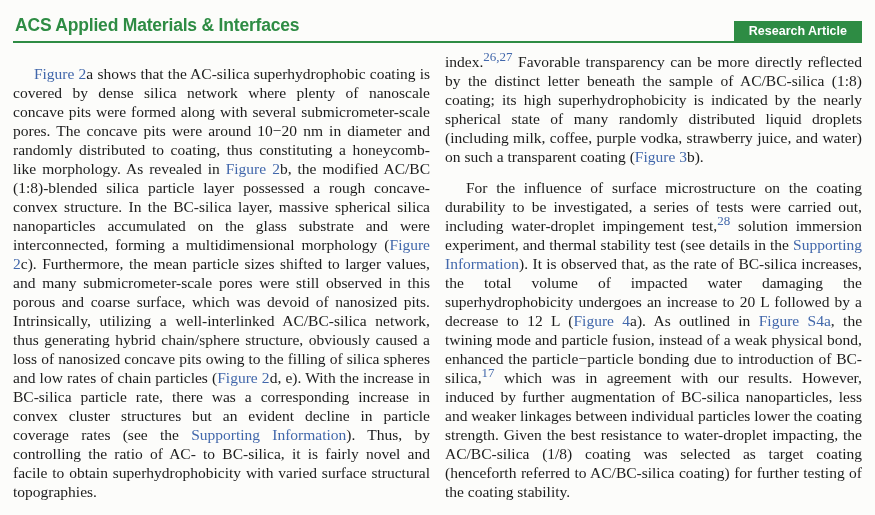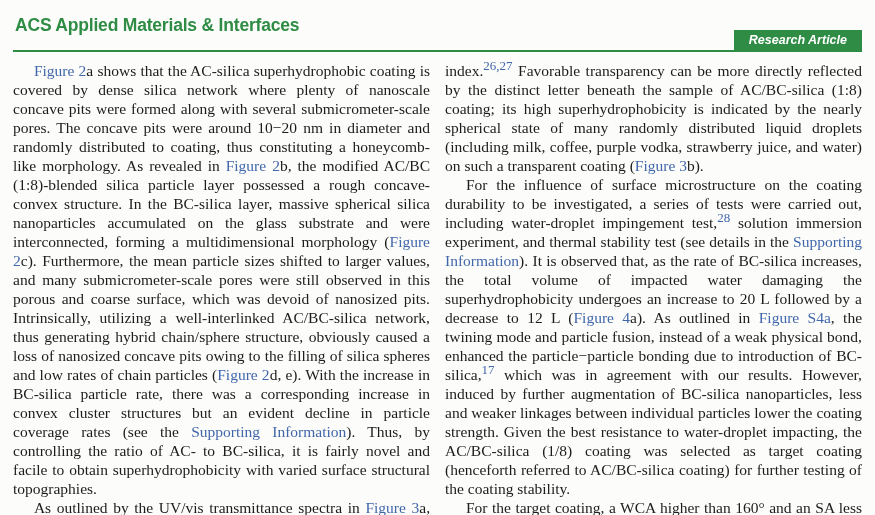--- a/index.html
+++ b/index.html
@@ -7,59 +7,58 @@
     width:875px; height:515px; overflow:hidden;
     background:#fcfcfa;
     font-family:"Liberation Serif", serif;
   }
   .page { padding:0 13px; }
 
   
   .header-bar {
     position:relative;
     padding-top:15px;
-    padding-bottom:14px;
+    padding-bottom:5px;
     border-bottom:2.5px solid var(--green);
   }
   .journal-title {
     font-family:"Liberation Sans", sans-serif;
     font-weight:bold;
     font-size:17.5px;
     letter-spacing:-0.2px;
     color:var(--green);
     padding-left:2px;
   }
   .badge {
     position:absolute;
     right:0; bottom:-1px;
     background:var(--green);
     color:#ffffff;
     font-family:"Liberation Sans", sans-serif;
     font-weight:bold;
     font-size:12.5px;
     padding:3px 15px 4px 15px;
-    font-style:italic;
   }
 
   
   .columns {
     display:flex;
     gap:15px;
     margin-top:9px;
   }
   .col { flex:1 1 0; min-width:0; }
 
   .para {
     margin:0;
     font-size:15.5px;
     line-height:19px;
     color:#1c1c1c;
     text-align:justify;
   }
-  .para.indent { text-indent:1.35em; }
+  .para.indent { text-indent:1.35em;margin-top:12px; }
   .para.cut { text-align-last:justify; }
 
   .link { color:var(--link); }
   .sup {
     vertical-align:super;
     font-size:13px;
     line-height:0;
   }
 
   :root {

